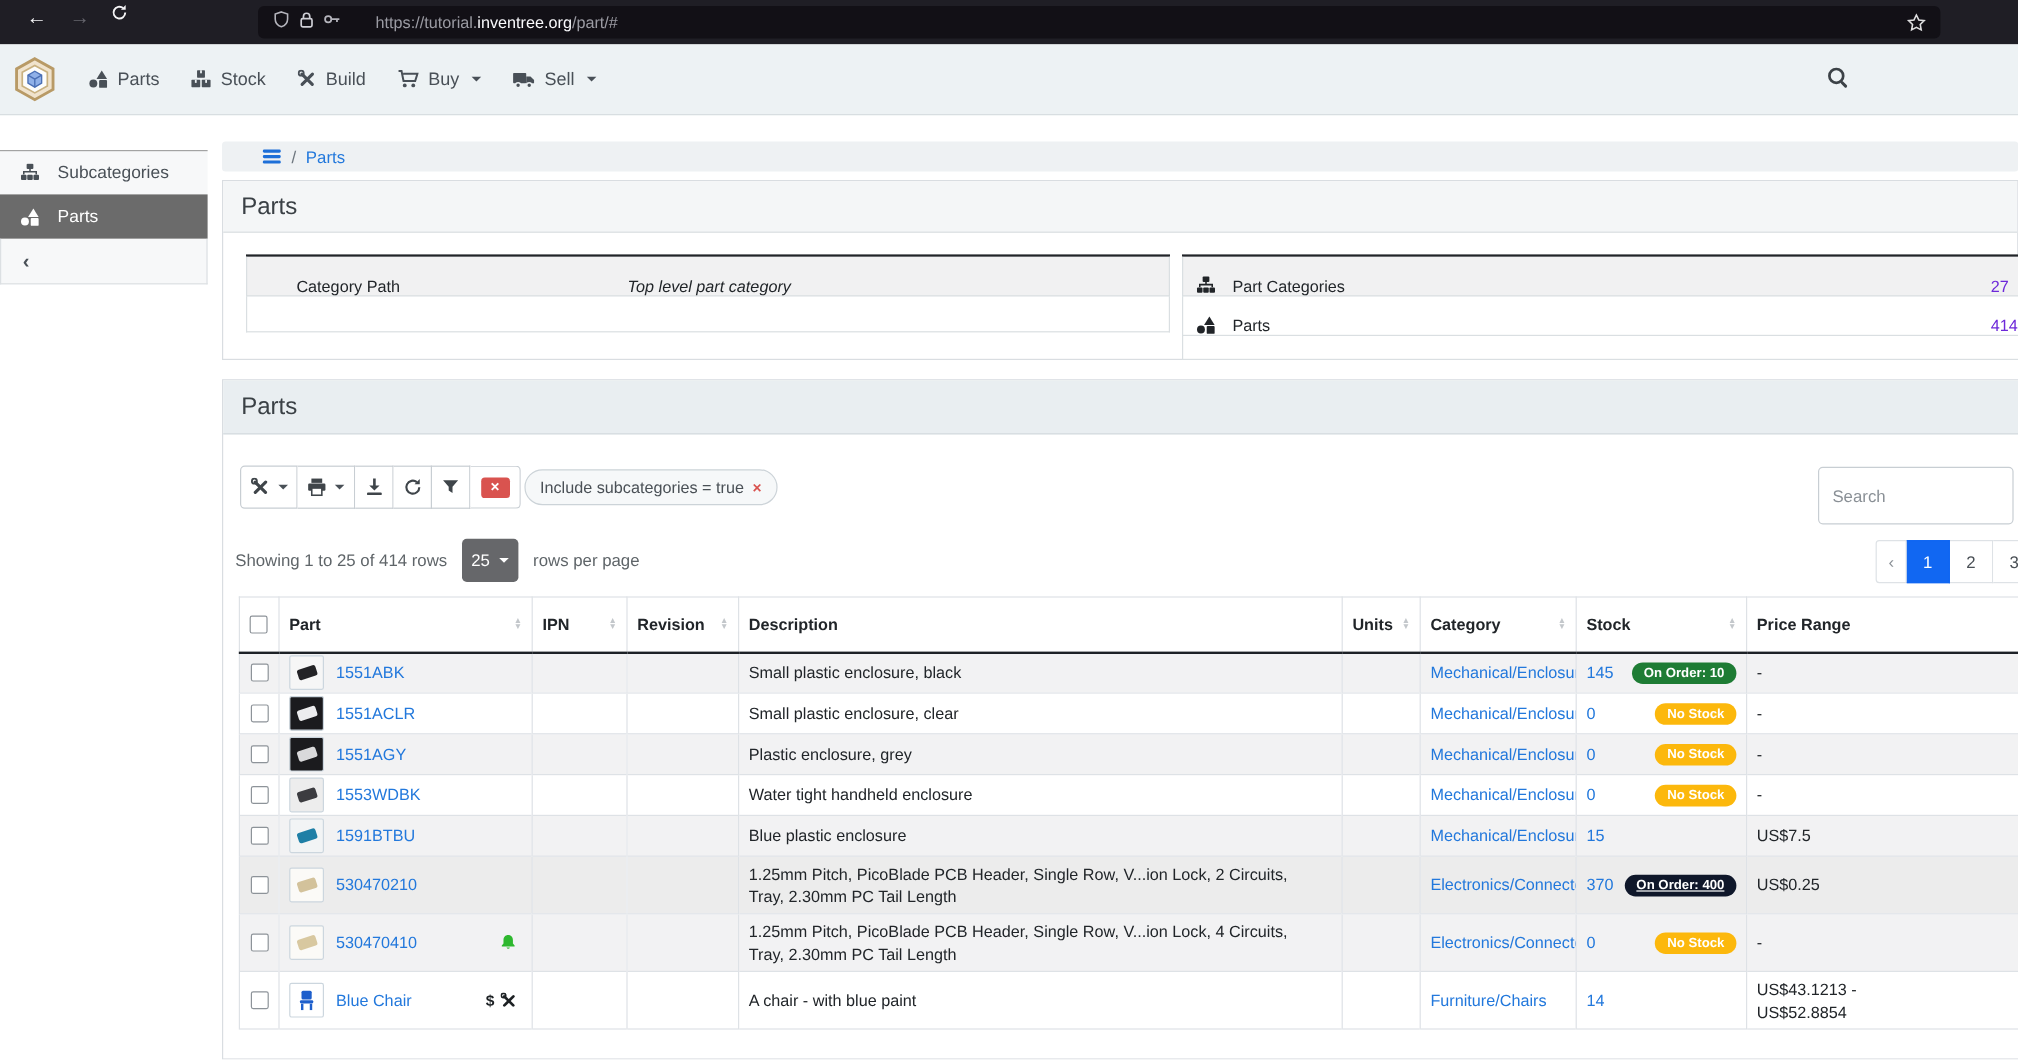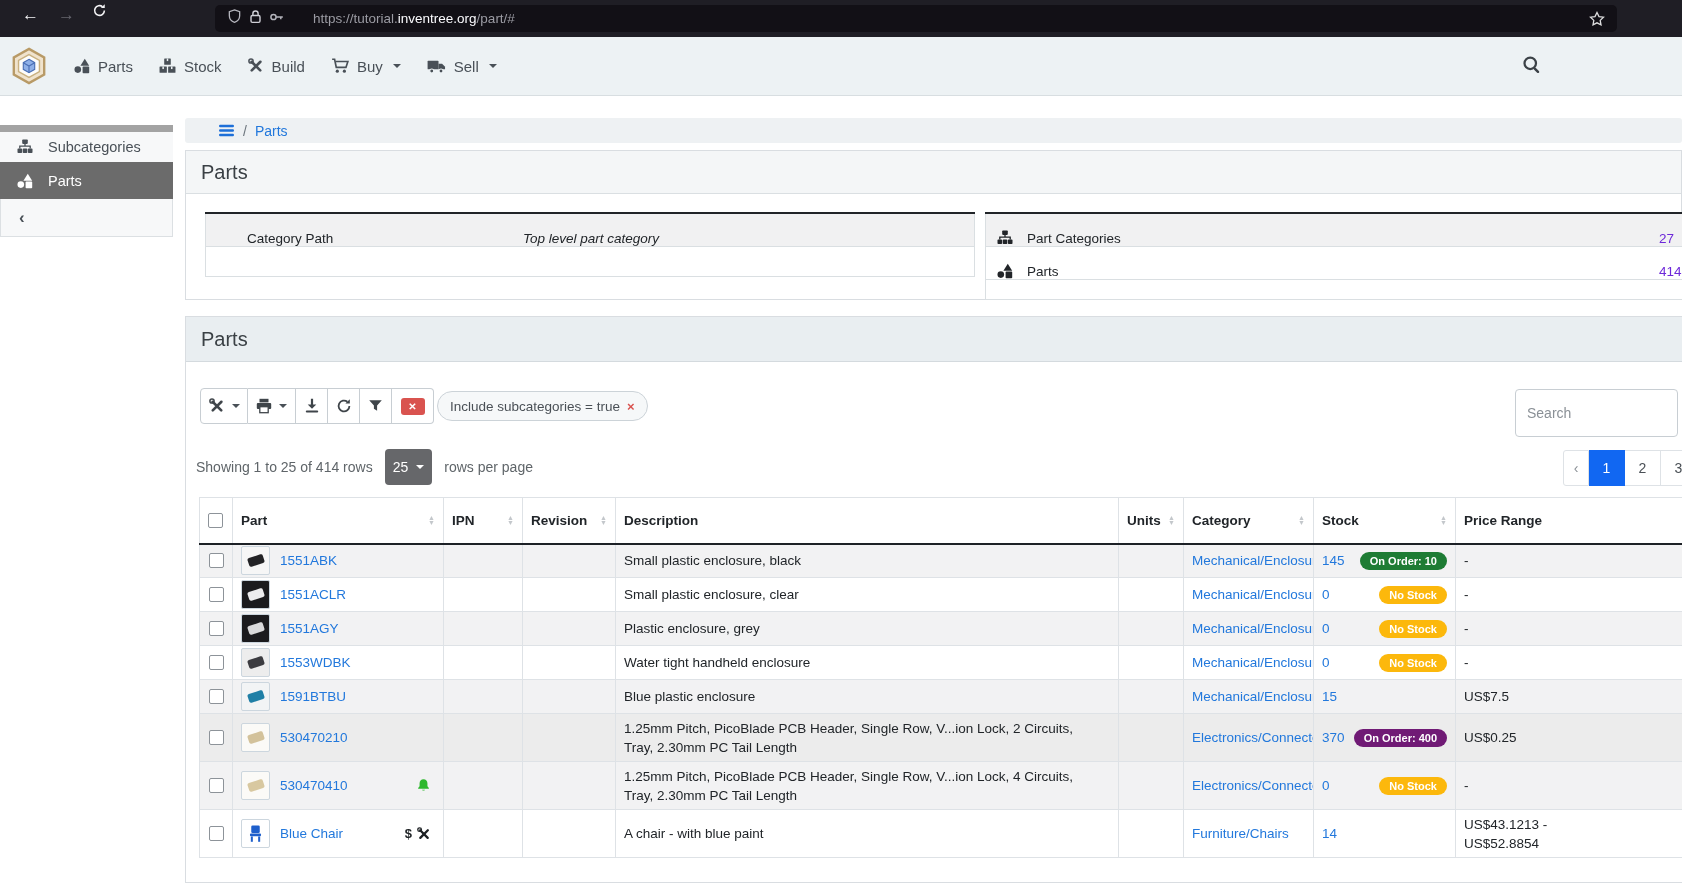--- a/index.html
+++ b/index.html
@@ -25,21 +25,21 @@
   .nav-item svg{flex:0 0 auto}
   .caret{width:0;height:0;border-left:4px solid transparent;border-right:4px solid transparent;
          border-top:4.5px solid #495057;margin-left:2px}
   #nav-search{position:absolute;right:140px;top:18px;color:#3c4247}
 
   
   #sidebar{position:absolute;left:0;top:125px;width:173px}
   .side-item{height:37px;display:flex;align-items:center;gap:14px;padding-left:16px;background:#f7f8f9;
              border:1px solid #dcе0e3;border-color:#dce0e3;border-top:none;color:#495057;font-size:14.5px;
              box-sizing:border-box;cursor:pointer}
-  .side-item:first-child{border-top:7px solid #a3a3a3}
+  .side-item:first-child{border-top:1px solid #a3a3a3}
   .side-item.active{background:#6b6b6b;border-color:#6b6b6b;color:#fff}
   .side-item .si{width:18px;display:flex;justify-content:center}
   #side-collapse{height:38px;border:1px solid #dce0e3;border-top:none;background:#f7f8f9;display:flex;
                  align-items:center;padding-left:18px;box-sizing:border-box;color:#495057;
                  font-size:17px;font-weight:bold;cursor:pointer}
 
   
   #breadcrumb{position:absolute;left:185px;top:118px;width:1497px;height:25px;background:#eef1f3;
               border-radius:3px;display:flex;align-items:center;font-size:14px}
   #breadcrumb .slash{color:#6c757d;margin:0 8px}
@@ -646,21 +646,21 @@
         <td></td>
         <td class="desccell">
           <div class="desc-line">1.25mm Pitch, PicoBlade PCB Header, Single Row, V...ion Lock, 2 Circuits,</div>
           <div class="desc-line">Tray, 2.30mm PC Tail Length</div>
         </td>
         <td></td>
         <td><a class="link">Electronics/Connectors</a></td>
         <td>
           <div class="stock-flex">
             <a class="link">370</a>
-            <span class="badge green" style="background: #701a75;">On Order: 400</span>
+            <span class="badge green" style="background: #0f172a; text-decoration: underline;">On Order: 400</span>
           </div>
         </td>
         <td class="desccell">
           <div class="desc-line">US$0.25</div>
         </td>
       </tr>
       <tr class="tall stripe">
         <td class="cbcell">
           <input class="cb" type="checkbox" style="">
         </td>

